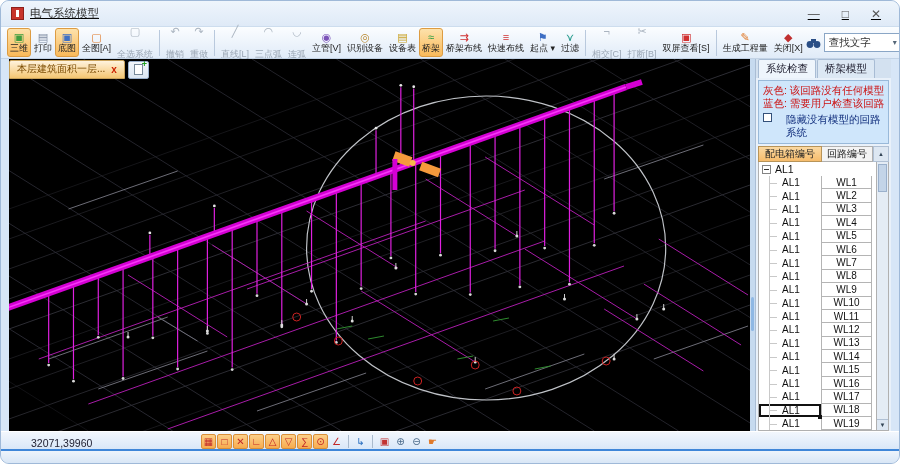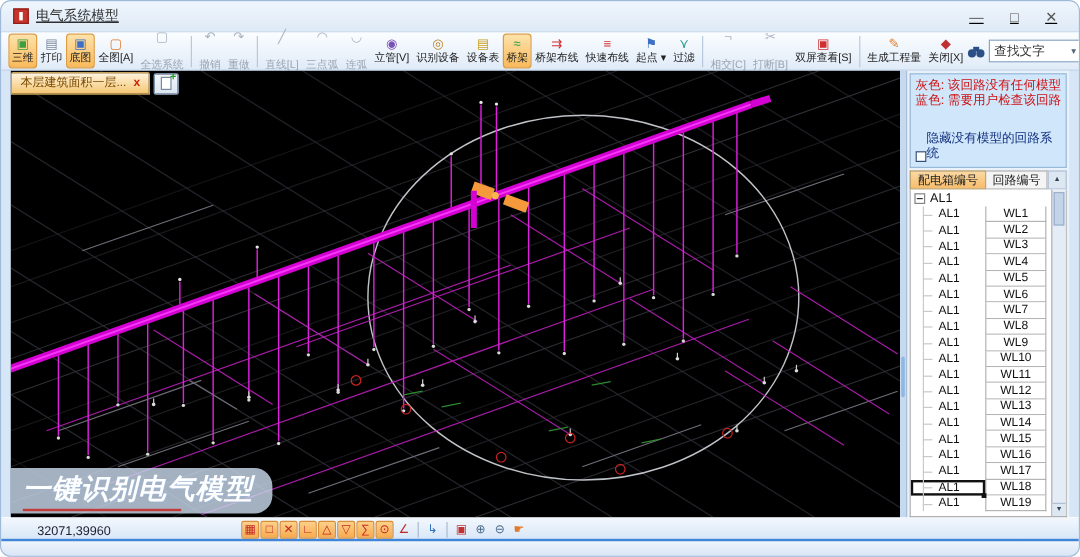--- a/index.html
+++ b/index.html
@@ -43,21 +43,21 @@
 
   .splitter { width:5px; background:#c6daef; display:flex; justify-content:center; }
   .splitter i { width:3px; height:34px; margin-top:238px; background:#8fb8e4; border-radius:2px; display:block; }
 
   
   .panel { width:136px; background:#e9f1fa; border-left:1px solid #aabdd4; display:flex; flex-direction:column; }
   .panel-tabs { height:19px; background:#d3e1f0; display:flex; align-items:flex-end; padding-left:2px; gap:1px; }
   .ptab { padding:2px 7px 2px; font-size:10.5px; color:#223; background:#dce8f4; border:1px solid #a8bcd4; border-bottom:none; border-radius:2px 2px 0 0; }
   .ptab.active { background:#eef5fc; }
   .legend { margin:2px; background:#cfe6fb; border:1px solid #99b9d9; padding:3px 3px 4px 4px; color:#cc1111; font-size:10.5px; line-height:13px; }
-  .chk { margin-top:18px; display:flex; align-items:flex-end; gap:0; color:#13307e; }
+  .chk { margin-top:3px; display:flex; align-items:flex-start; gap:14px; color:#13307e; }
   .chk .box { width:9px; height:9px; background:#fff; border:1px solid #33507a; flex-shrink:0; }
   .tablewrap { flex:1; margin:0 2px 0 2px; display:flex; flex-direction:column; min-height:0; }
   .thead { display:flex; height:16px; }
   .th { display:flex; align-items:center; justify-content:center; font-size:10px; color:#222; }
   .th1 { flex:0 0 64px; background:linear-gradient(#fbd9a2,#f6bc6c); border:1px solid #b89458; }
   .th2 { flex:0 0 51px; background:#f4f4f4; border:1px solid #b0b0b0; border-left:none; }
   .sb-up { flex:1; background:#dde7f2; border:1px solid #b0c0d4; font-size:6px; color:#345; display:flex; align-items:center; justify-content:center; }
   .tbody-row { flex:1; display:flex; background:#fff; border:1px solid #b0b0b0; border-top:none; min-height:0; }
   .tbody { flex:1; overflow:hidden; }
   .prow { height:14px; display:flex; align-items:center; gap:4px; padding-left:3px; font-size:10.5px; color:#111; }
@@ -384,31 +384,31 @@
           <line x1="-5" y1="250" x2="622" y2="28" stroke="#d400d4" stroke-width="6.5"></line>
           <line x1="-5" y1="250" x2="622" y2="28" stroke="#ff46ff" stroke-width="1.6" opacity="0.8"></line>
           <line x1="622" y1="28" x2="638" y2="23" stroke="#d400d4" stroke-width="6"></line>
           <line x1="388" y1="97" x2="405" y2="103" stroke="#f59a3c" stroke-width="10"></line>
           <line x1="389" y1="100" x2="389" y2="131" stroke="#d400d4" stroke-width="5"></line>
           <line x1="415" y1="107" x2="434" y2="114" stroke="#f59a3c" stroke-width="9"></line>
           <circle cx="407" cy="104" r="3" fill="#f7b84a"></circle>
         </g>
       </svg>
 
-      <div class="watermark">
-        <span>一键识别电气模型</span>
-        <i class="wm-underline"></i>
-      </div>
     </div>
 
     <div class="splitter">
         <i></i>
       </div>
 
     <div class="panel">
+      <div class="panel-tabs">
+        <div class="ptab active">系统检查</div>
+        <div class="ptab">桥架模型</div>
+      </div>
       <div class="legend">
         <div>灰色: 该回路没有任何模型</div>
         <div>蓝色: 需要用户检查该回路</div>
         <label class="chk">
           <span class="box"></span>
           <span>隐藏没有模型的回路系统</span>
         </label>
       </div>
       <div class="tablewrap">
         <div class="thead">

